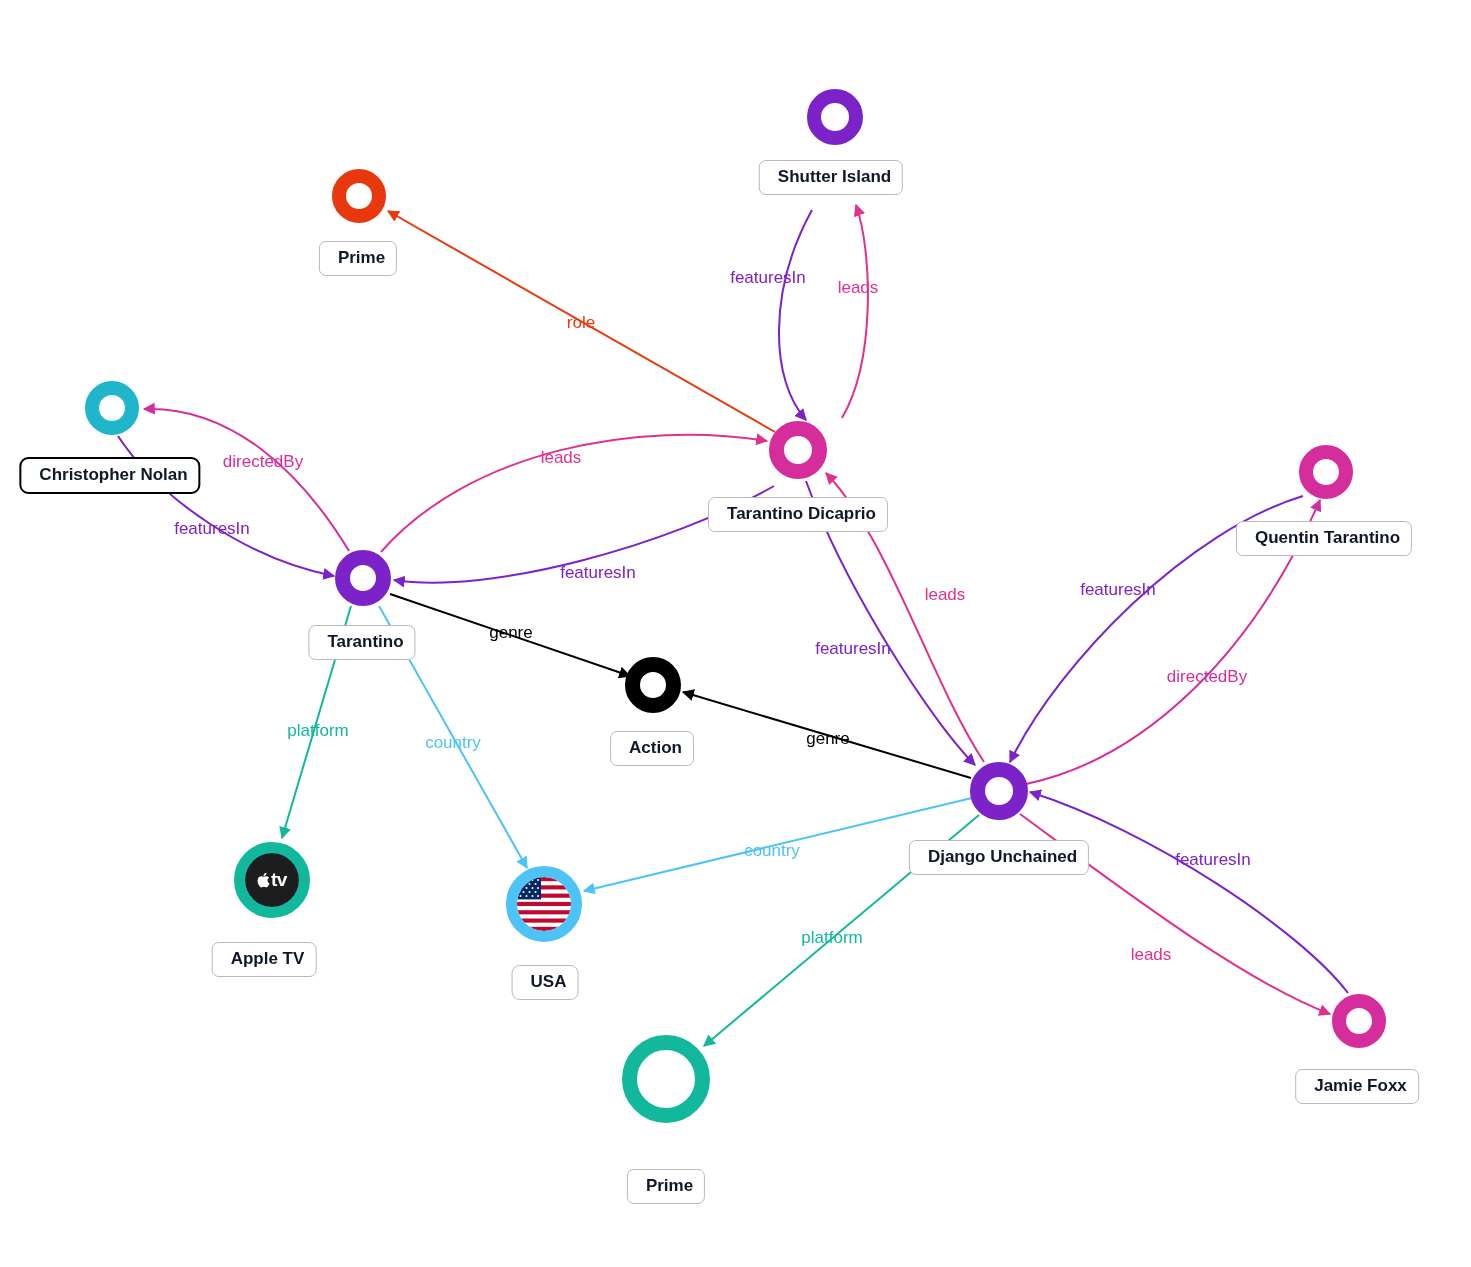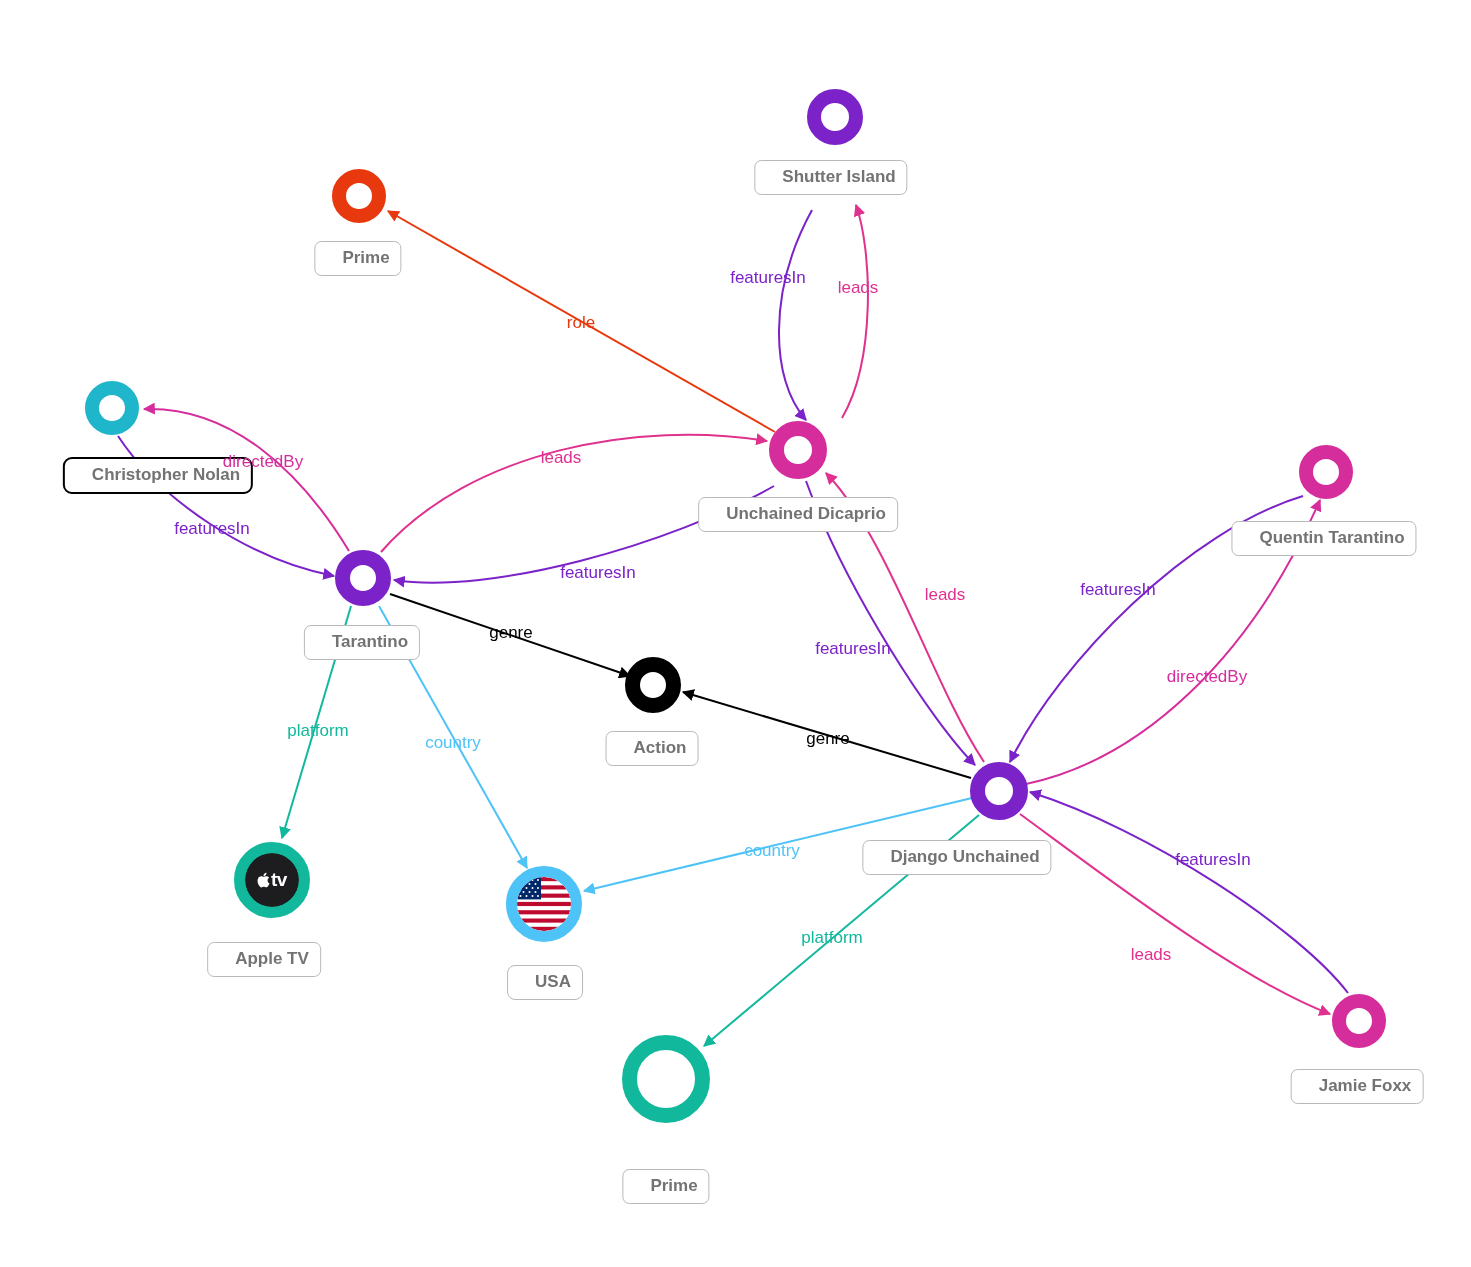--- a/index.html
+++ b/index.html
@@ -40,24 +40,24 @@
     border-radius: 50%;
     overflow: hidden;
     display: block;
   }
   .node-label {
     position: absolute;
     transform: translate(-50%, 0);
     background: #ffffff;
     border: 1px solid #b9b9b9;
     border-radius: 7px;
-    padding: 6px 11px 7px 27px;
+    padding: 6px 11px 7px 18px;
     font-size: 17px;
     font-weight: bold;
-    color: #737373;
+    color: #0f172a;
     white-space: nowrap;
     line-height: 1.15;
     box-shadow: 0 0 0 rgba(0,0,0,0);
   }
   .node-label.selected {
     border: 2px solid #000000;
     border-radius: 9px;
   }
   .edge-label {
     position: absolute;
@@ -146,31 +146,31 @@
       <path d="M 979 815 L 704 1046" fill="none" stroke="#12b89c" stroke-width="2" marker-end="url(#arr5)"></path>
       <path d="M 1348 993 C 1300 930 1150 830 1030 792" fill="none" stroke="#7b22c8" stroke-width="2" marker-end="url(#arr0)"></path>
       <path d="M 1020 814 C 1110 880 1240 980 1330 1014" fill="none" stroke="#e0318f" stroke-width="2" marker-end="url(#arr1)"></path>
     </svg>
   <div id="node-layer">
       <div class="node" style="left: 835px; top: 117px; width: 56px; height: 56px; border: 14px solid rgb(123, 34, 200);"></div>
       <div class="node-label" style="left: 831px; top: 160px;">Shutter Island</div>
       <div class="node" style="left: 359px; top: 196px; width: 54px; height: 54px; border: 14px solid rgb(232, 56, 13);"></div>
       <div class="node-label" style="left: 358px; top: 241px;">Prime</div>
       <div class="node" style="left: 112px; top: 408px; width: 54px; height: 54px; border: 14px solid rgb(31, 182, 204);"></div>
-      <div class="node-label selected" style="left: 110px; top: 457px; margin-left: 48px;">Christopher Nolan</div>
+      <div class="node-label selected" style="left: 110px; top: 457px;">Christopher Nolan</div>
       <div class="node" style="left: 798px; top: 450px; width: 58px; height: 58px; border: 15px solid rgb(214, 45, 156);"></div>
-      <div class="node-label" style="left: 798px; top: 497px;">Unchained Dicaprio</div>
+      <div class="node-label" style="left: 798px; top: 497px;">Tarantino Dicaprio</div>
       <div class="node" style="left: 1326px; top: 472px; width: 54px; height: 54px; border: 14px solid rgb(214, 45, 156);"></div>
       <div class="node-label" style="left: 1324px; top: 521px;">Quentin Tarantino</div>
       <div class="node" style="left: 363px; top: 578px; width: 56px; height: 56px; border: 15px solid rgb(123, 34, 200);"></div>
       <div class="node-label" style="left: 362px; top: 625px;">Tarantino</div>
       <div class="node" style="left: 653px; top: 685px; width: 56px; height: 56px; border: 15px solid rgb(0, 0, 0);"></div>
       <div class="node-label" style="left: 652px; top: 731px;">Action</div>
       <div class="node" style="left: 999px; top: 791px; width: 58px; height: 58px; border: 15px solid rgb(123, 34, 200);"></div>
-      <div class="node-label" style="left: 957px; top: 840px;">Django Unchained</div>
+      <div class="node-label" style="left: 999px; top: 840px;">Django Unchained</div>
       <div class="node" style="left: 272px; top: 880px; width: 76px; height: 76px; border: 12px solid rgb(18, 184, 156);">
         <div class="node-img">
           <div class="appletv-disc">
             <div class="appletv-text">
               <svg width="13" height="16" viewBox="0 0 14 17" xmlns="http://www.w3.org/2000/svg" style="margin-right:1px">
                 <path fill="#ffffff" d="M11.3 9.1c0-2 1.6-2.9 1.7-3-0.9-1.4-2.4-1.5-2.9-1.6-1.2-0.1-2.4 0.7-3 0.7-0.6 0-1.6-0.7-2.6-0.7-1.3 0-2.6 0.8-3.3 2-1.4 2.4-0.4 6 1 8 0.7 1 1.5 2.1 2.5 2 1-0.1 1.4-0.7 2.6-0.7 1.2 0 1.5 0.7 2.6 0.6 1.1 0 1.8-1 2.4-2 0.8-1.1 1.1-2.2 1.1-2.3-0.1 0-2.1-0.8-2.1-3zM9.4 3.2c0.5-0.7 0.9-1.6 0.8-2.5-0.8 0-1.8 0.5-2.4 1.2-0.5 0.6-1 1.6-0.8 2.5 0.9 0.1 1.8-0.4 2.4-1.2z"></path>
               </svg>
               <span>tv</span>
             </div>
           </div>

